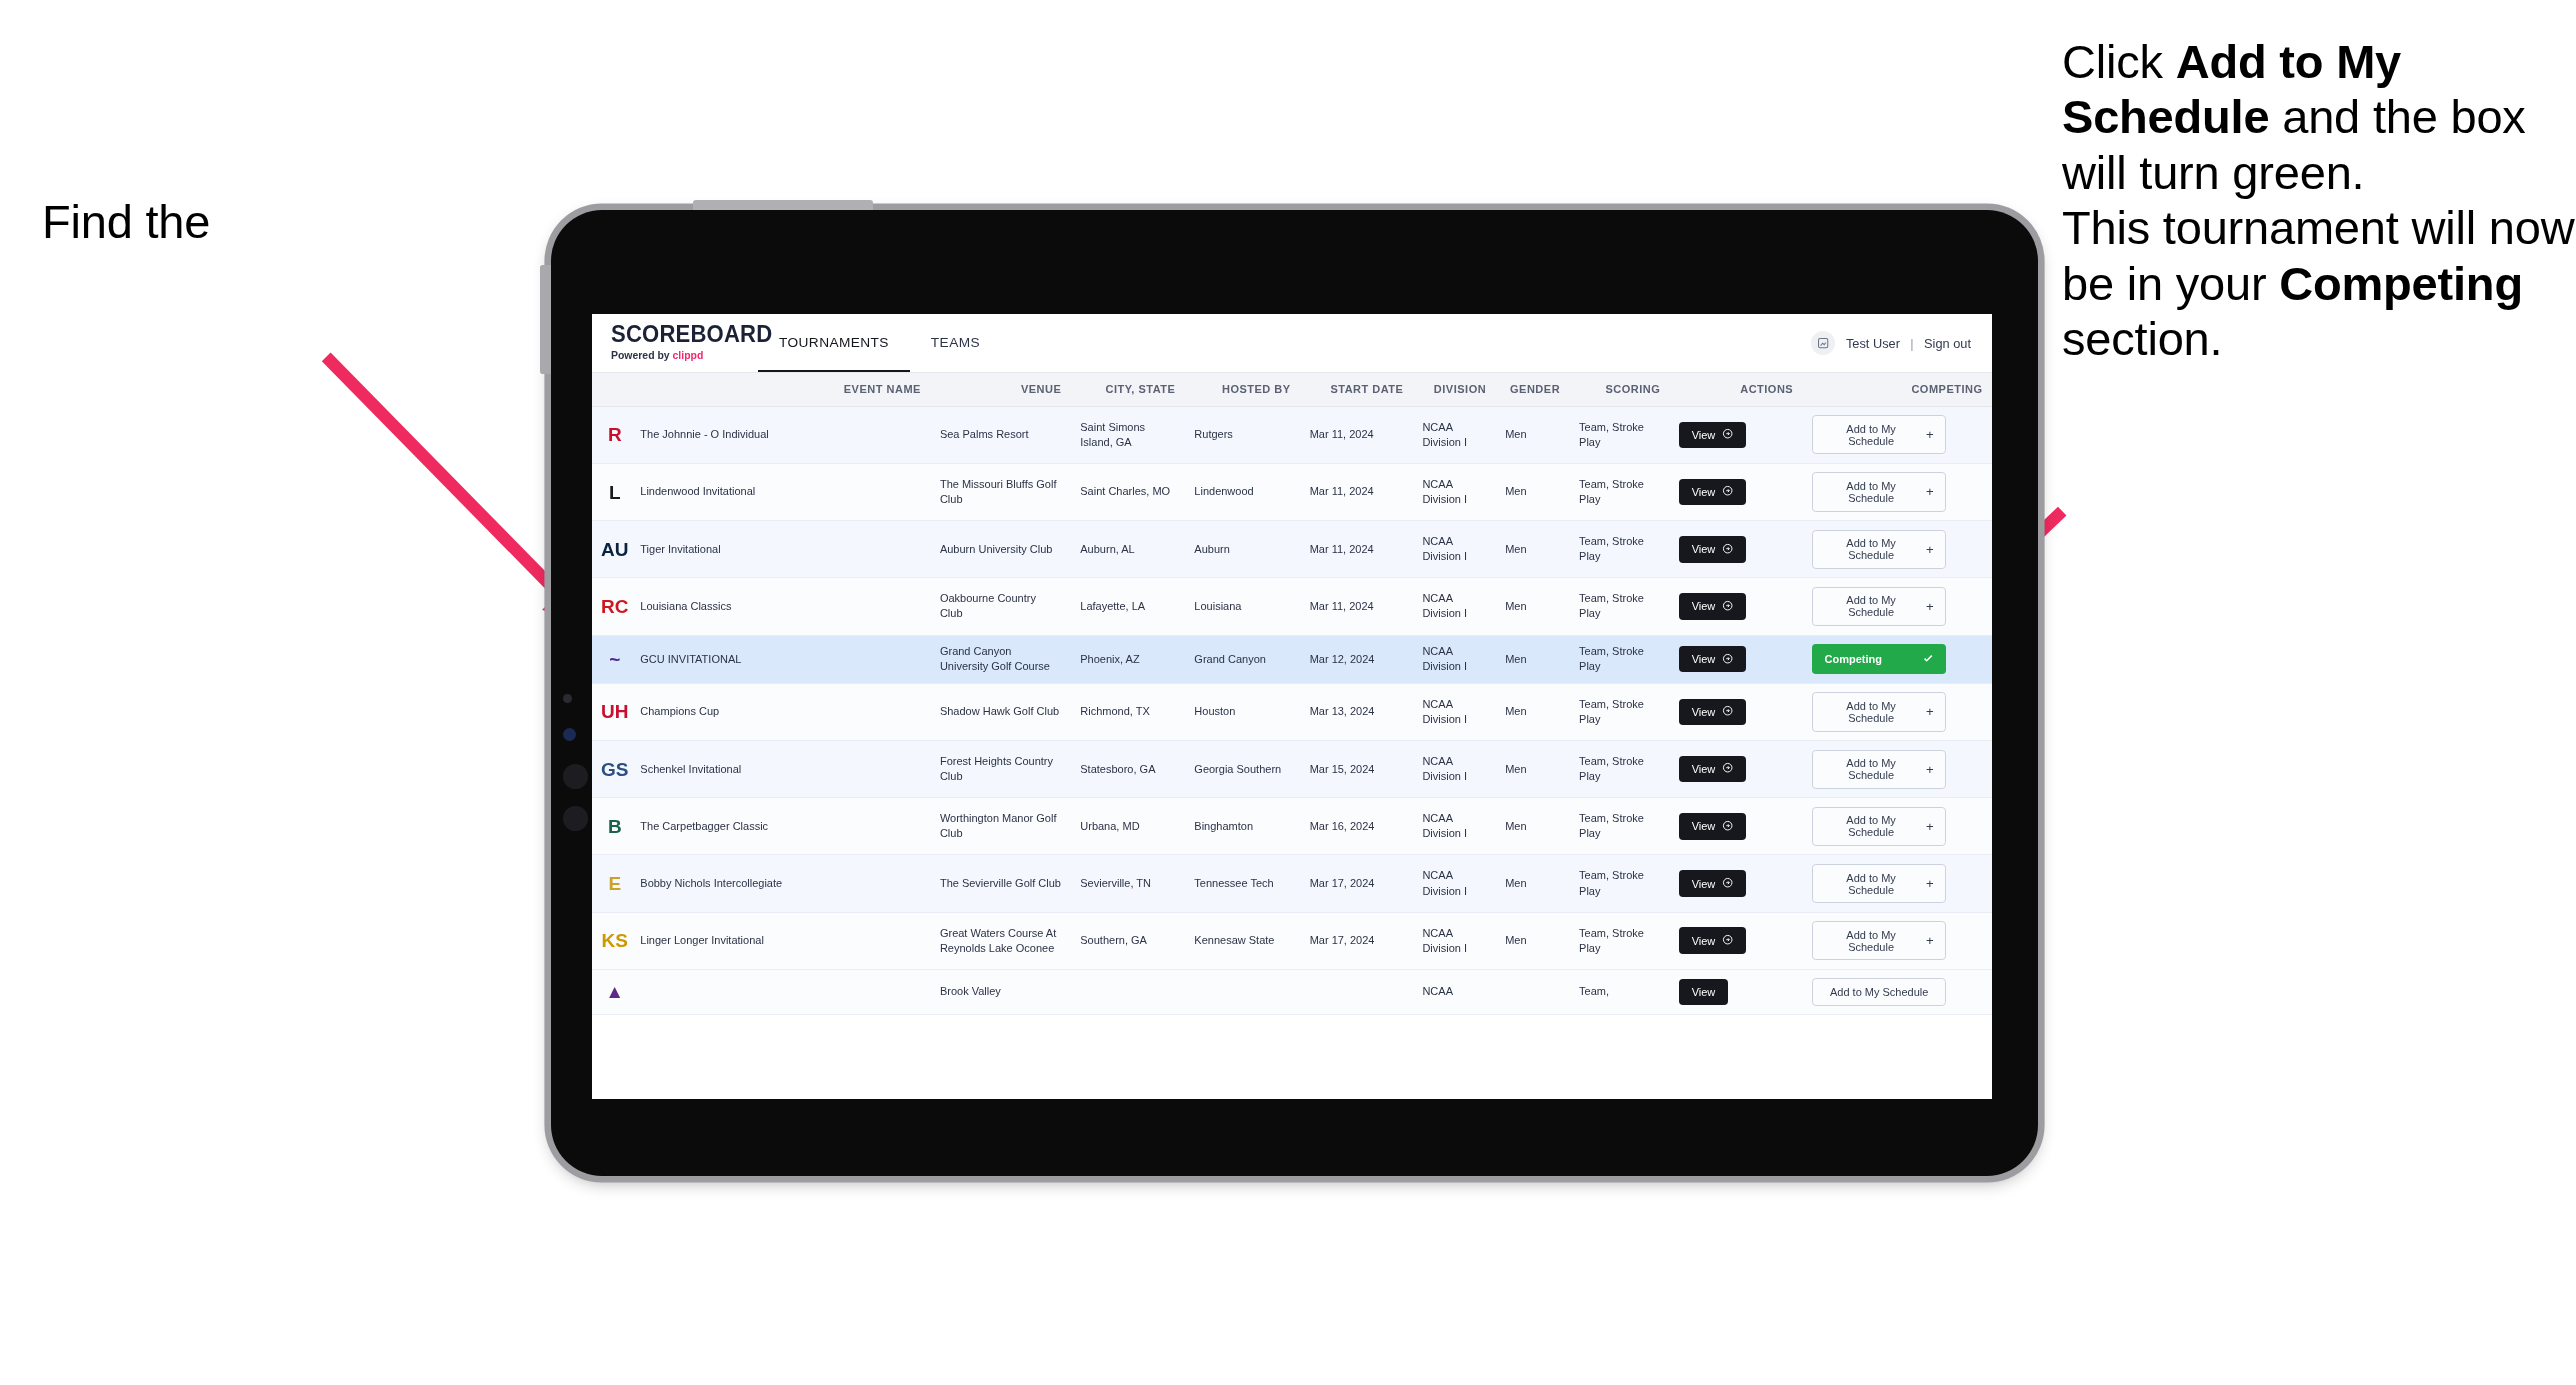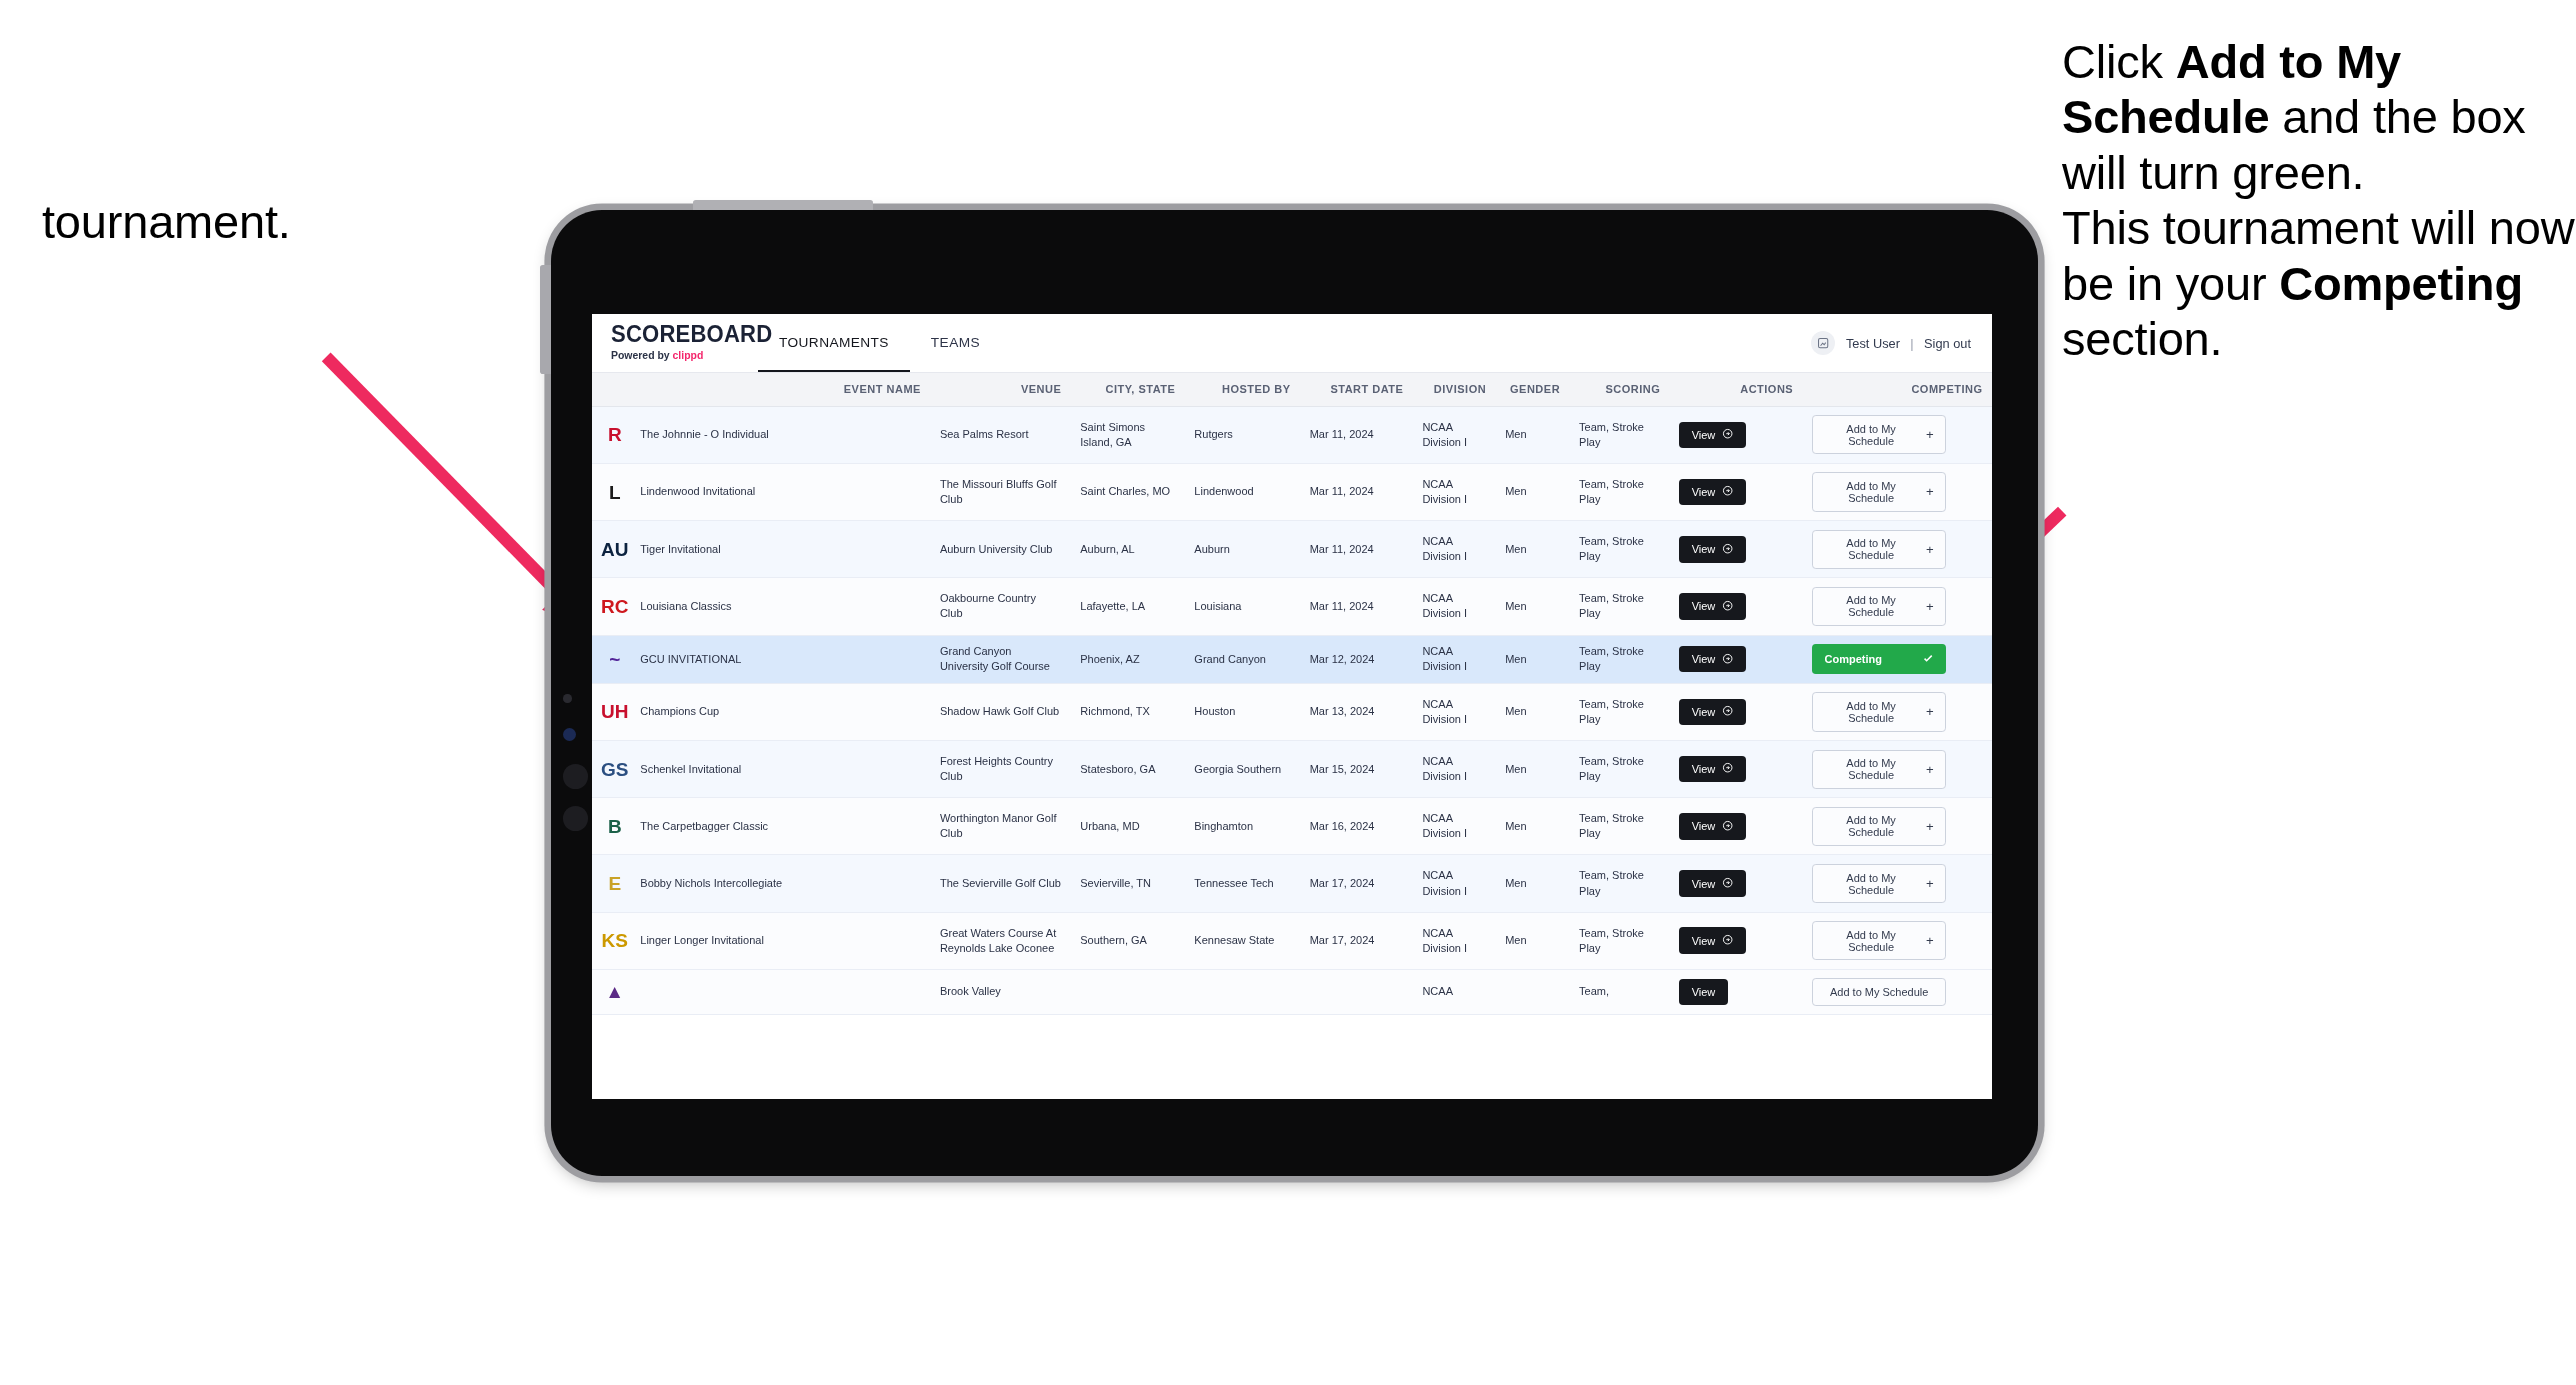--- a/index.html
+++ b/index.html
@@ -159,21 +159,21 @@
   .btn-competing svg { width: 12.3px; height: 12.3px; }
 
   .cut-row td { padding-top: 5.7px; padding-bottom: 38px; }
 </style>
 </head>
 <body>
 
 <div class="stage">
 
   <div class="annot annot-left">
-    <div>tournament.</div>
+    <div>Find the</div>
   </div>
 
   <div class="annot annot-right">
     <p><span>Click </span><b>Add to My Schedule</b><span> and the box will turn green.</span></p>
     <p><span>This tournament will now be in your </span><b>Competing</b><span> section.</span></p>
   </div>
 
   <svg class="arrow-svg" style="left:312px;top:336px;" width="322" height="322" viewBox="0 0 340 340">
     <line x1="15" y1="22" x2="278" y2="290" stroke="#ee2a5f" stroke-width="13"></line>
     <polygon points="305,317 243,289 276,257" fill="#ee2a5f"></polygon>

